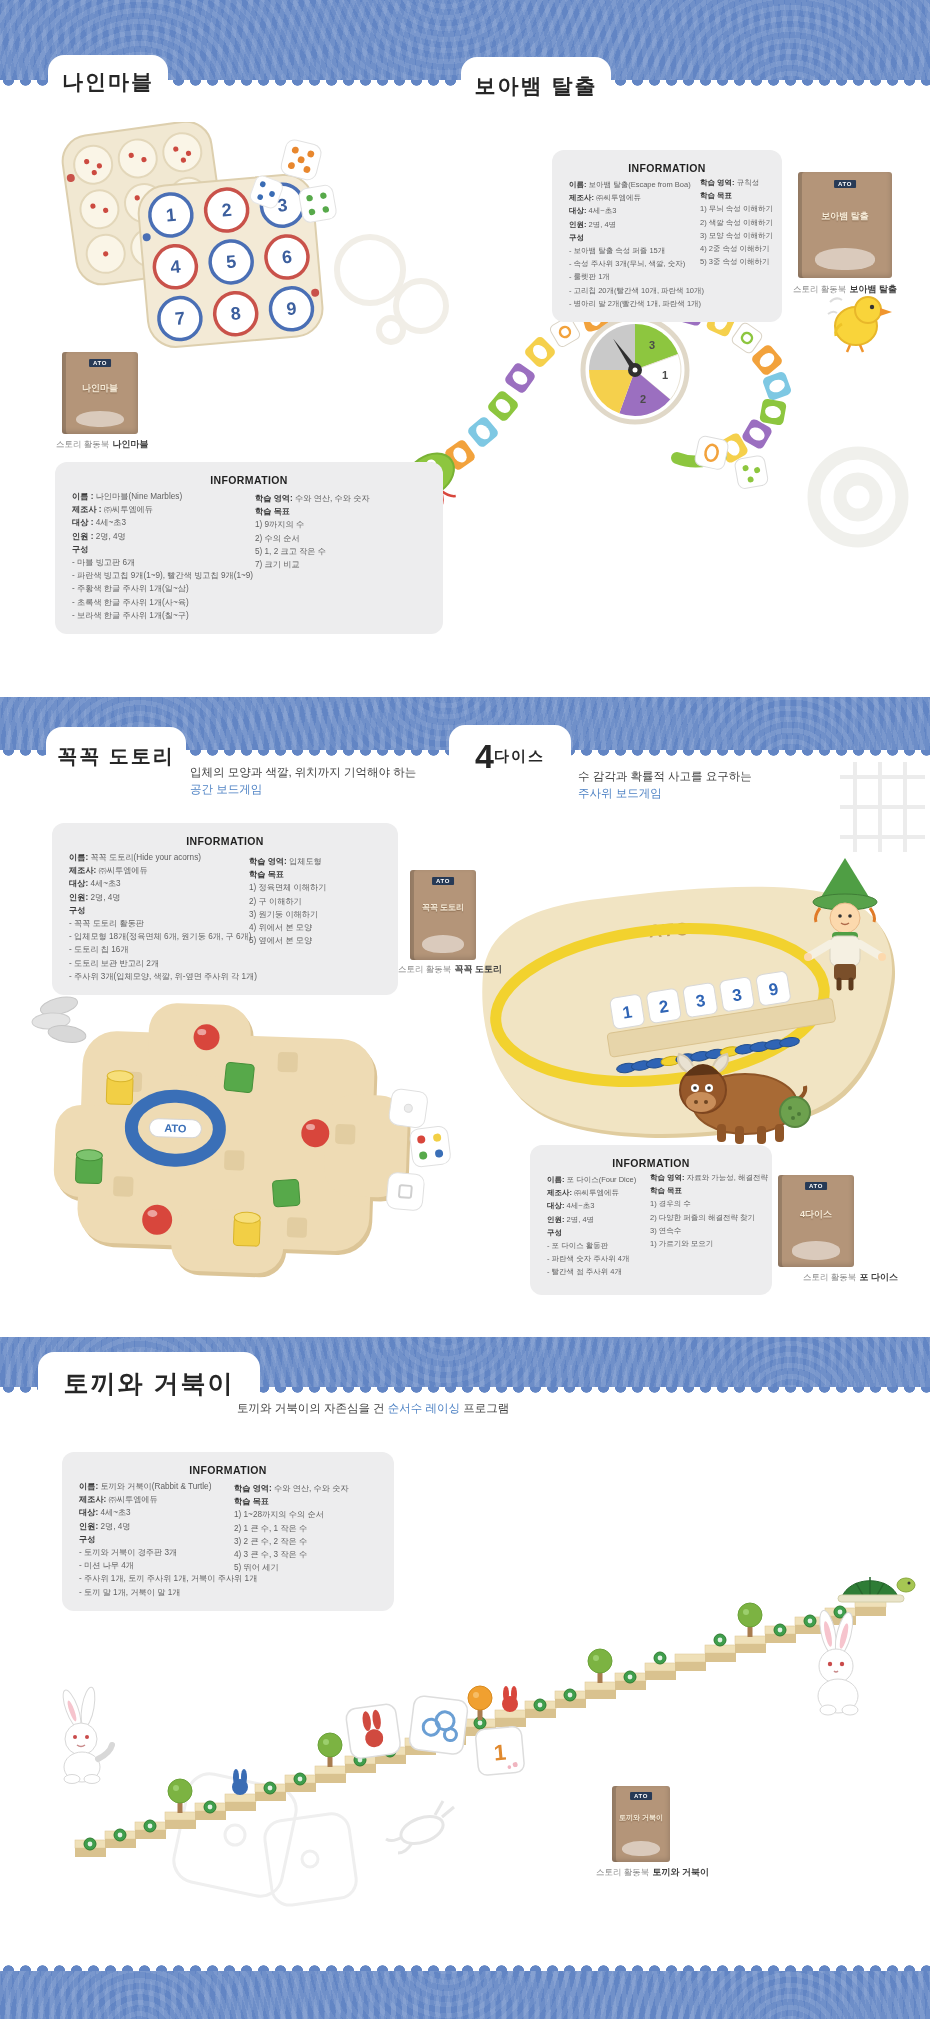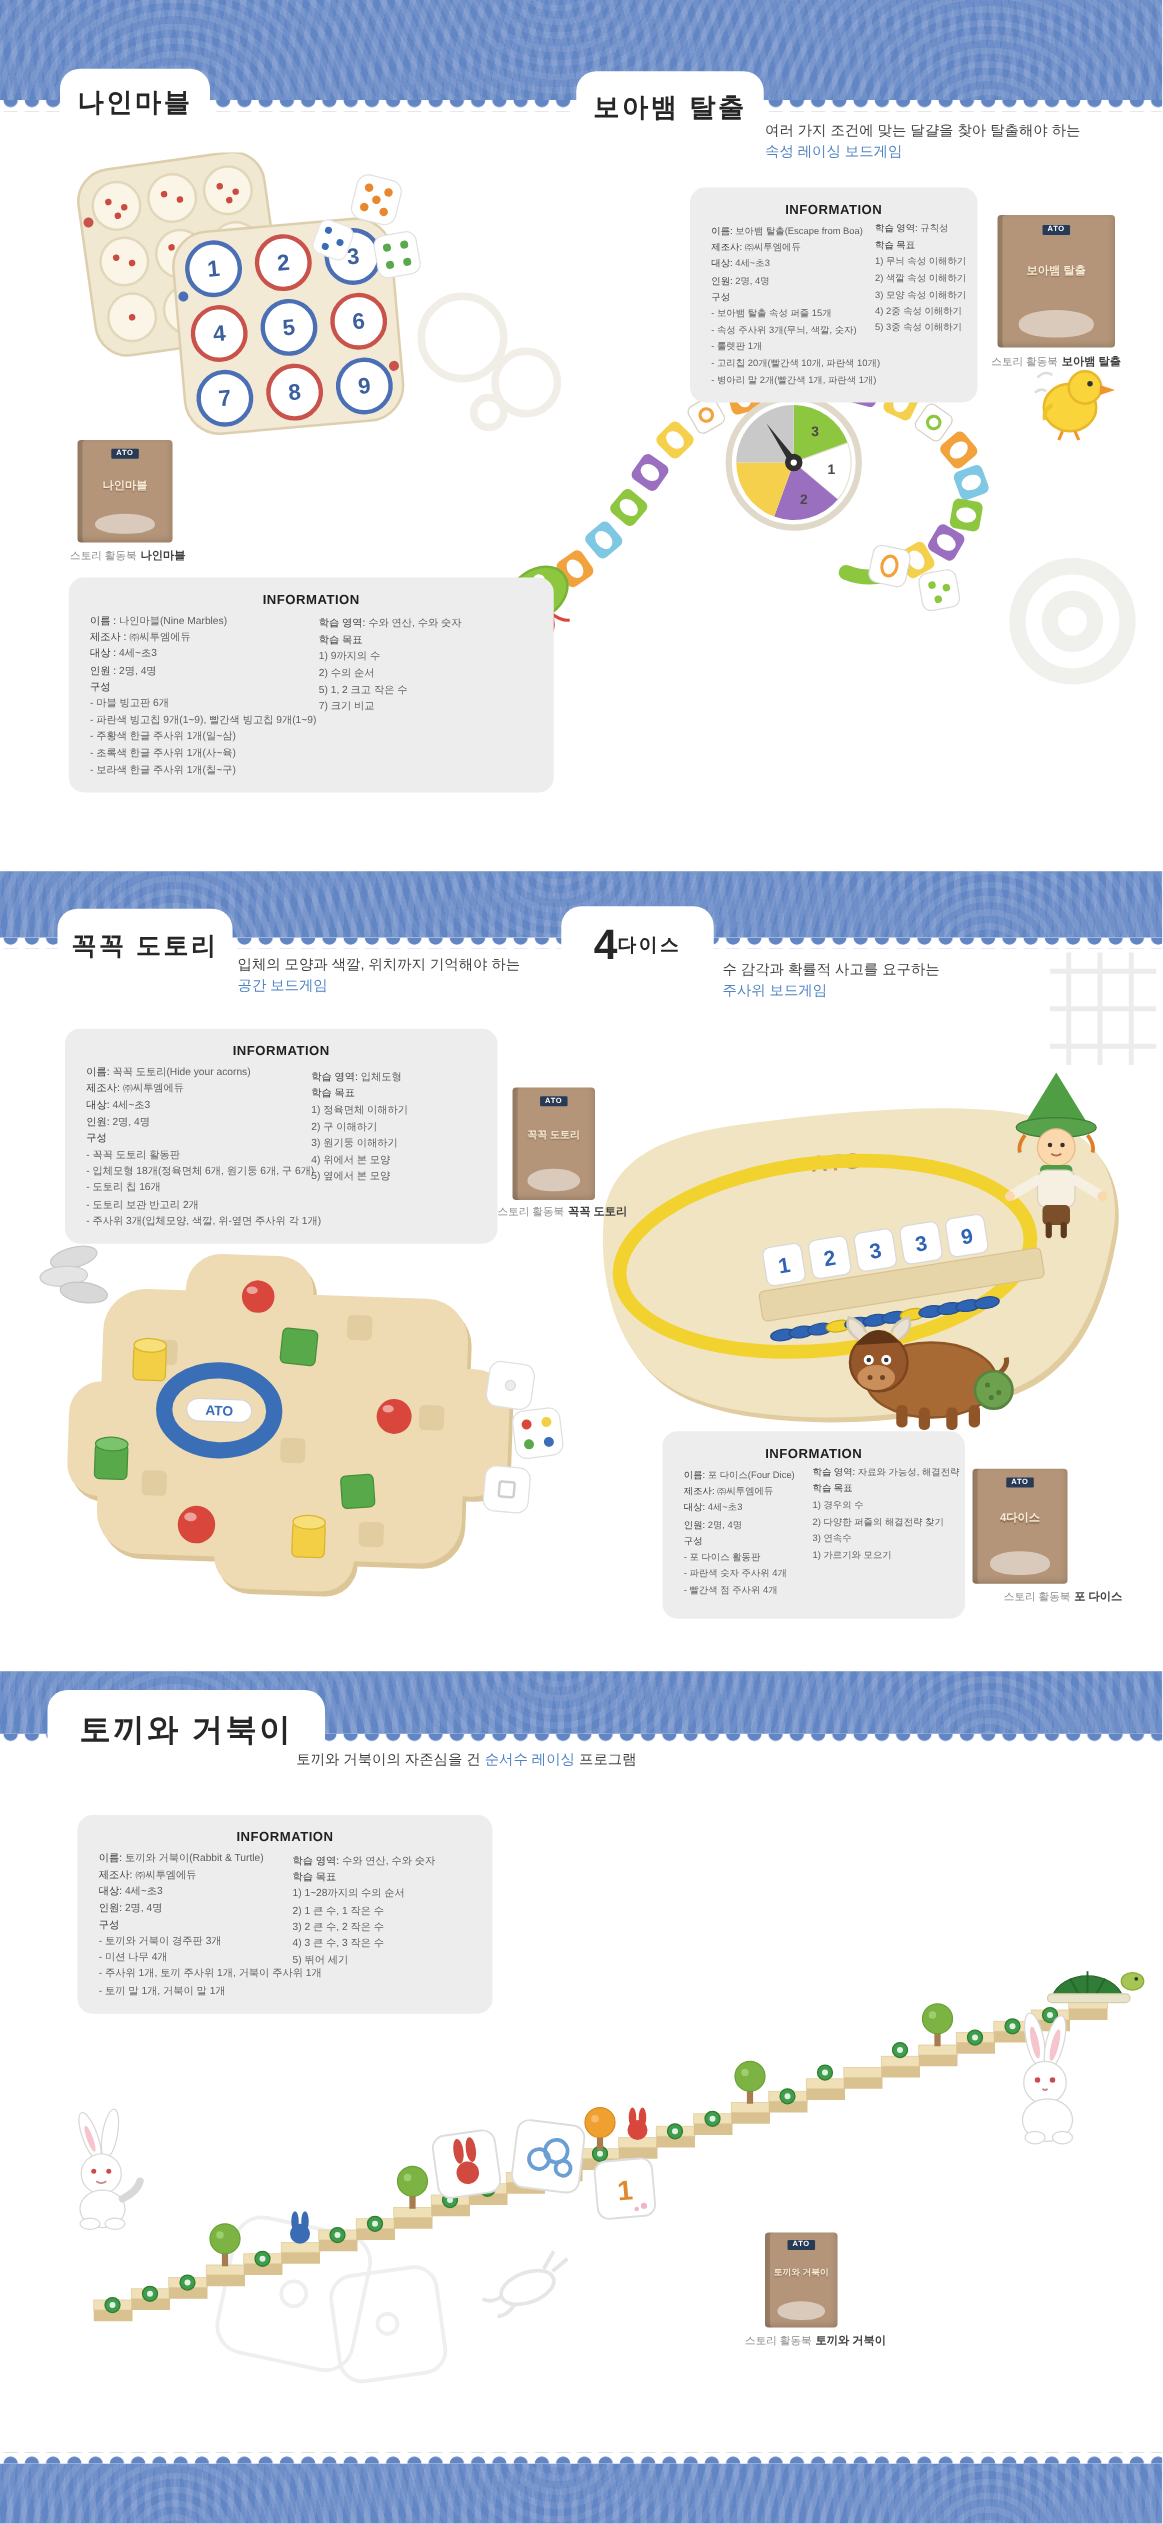--- a/index.html
+++ b/index.html
@@ -14,21 +14,21 @@
         background-image:radial-gradient(circle 5.5px at 8.5px 0px,#6285c4 5.4px,rgba(98,133,196,0) 6px);}
   .sc-t{position:absolute;left:0;width:930px;height:9px;background-repeat:repeat-x;background-size:17px 9px;
         background-image:radial-gradient(circle 5.5px at 8.5px 9px,#6285c4 5.4px,rgba(98,133,196,0) 6px);}
   .bubble{position:absolute;background:#fff;border-radius:16px;display:flex;align-items:center;justify-content:center;z-index:5;}
   .btitle{font-weight:bold;color:#262626;letter-spacing:2px;}
   .tag{position:absolute;font-size:11.5px;color:#3f3f3f;line-height:16.5px;z-index:6;white-space:nowrap;}
   .acc{color:#4e82c4;}
   .info-box{position:absolute;background:#ededee;border-radius:12px;padding:12px 17px;box-sizing:border-box;z-index:4;}
   .ih{font-size:10.5px;font-weight:bold;color:#1f1f1f;letter-spacing:.4px;margin-bottom:4px;text-align:center;}
   .il{color:#5f5f5f;white-space:nowrap;}
-  .lb{font-weight:normal;color:#3a3a3a;}
+  .lb{font-weight:bold;color:#3a3a3a;}
   .f10 .il{font-size:8.2px;line-height:13.2px;}
   .f9 .il{font-size:7.5px;line-height:13.2px;}
   .col-r{position:absolute;}
   .book{position:absolute;background:#b49579;border-radius:3px;z-index:4;
         box-shadow:inset 4px 0 0 rgba(0,0,0,.15), inset -1px -2px 5px rgba(0,0,0,.15);}
   .blogo{position:absolute;top:8%;left:50%;transform:translateX(-50%);background:#273a56;color:#fff;
          font-size:6px;font-weight:bold;padding:1px 4px;border-radius:1px;letter-spacing:.6px;}
   .btit{position:absolute;top:36%;width:100%;text-align:center;color:#f7ecd9;font-weight:bold;font-size:9px;
         text-shadow:0 1px 1px rgba(90,60,30,.5);white-space:nowrap;}
   .bart{position:absolute;bottom:8%;left:18%;width:64%;height:20%;border-radius:50% 50% 45% 45%;background:rgba(255,255,255,.5);}
@@ -65,24 +65,20 @@
     <span class="btitle" style="font-size:20px">꼭꼭 도토리</span>
   </div>
   <div class="bubble" style="left:449px;top:725px;width:122px;height:62px">
     <span class="btitle" style="font-size:34px;letter-spacing:0">4</span>
     <span class="btitle" style="font-size:15px">다이스</span>
   </div>
   <div class="bubble" style="left:38px;top:1352px;width:222px;height:62px">
     <span class="btitle" style="font-size:25px">토끼와 거북이</span>
   </div>
 
-  <div class="tag" style="left:612px;top:97px">
-    <div>여러 가지 조건에 맞는 달걀을 찾아 탈출해야 하는</div>
-    <div class="acc">속성 레이싱 보드게임</div>
-  </div>
   <div class="tag" style="left:190px;top:764px">
     <div>입체의 모양과 색깔, 위치까지 기억해야 하는</div>
     <div class="acc">공간 보드게임</div>
   </div>
   <div class="tag" style="left:578px;top:768px">
     <div>수 감각과 확률적 사고를 요구하는</div>
     <div class="acc">주사위 보드게임</div>
   </div>
   <div class="tag" style="left:237px;top:1400px">
     <span>토끼와 거북이의 자존심을 건</span>

